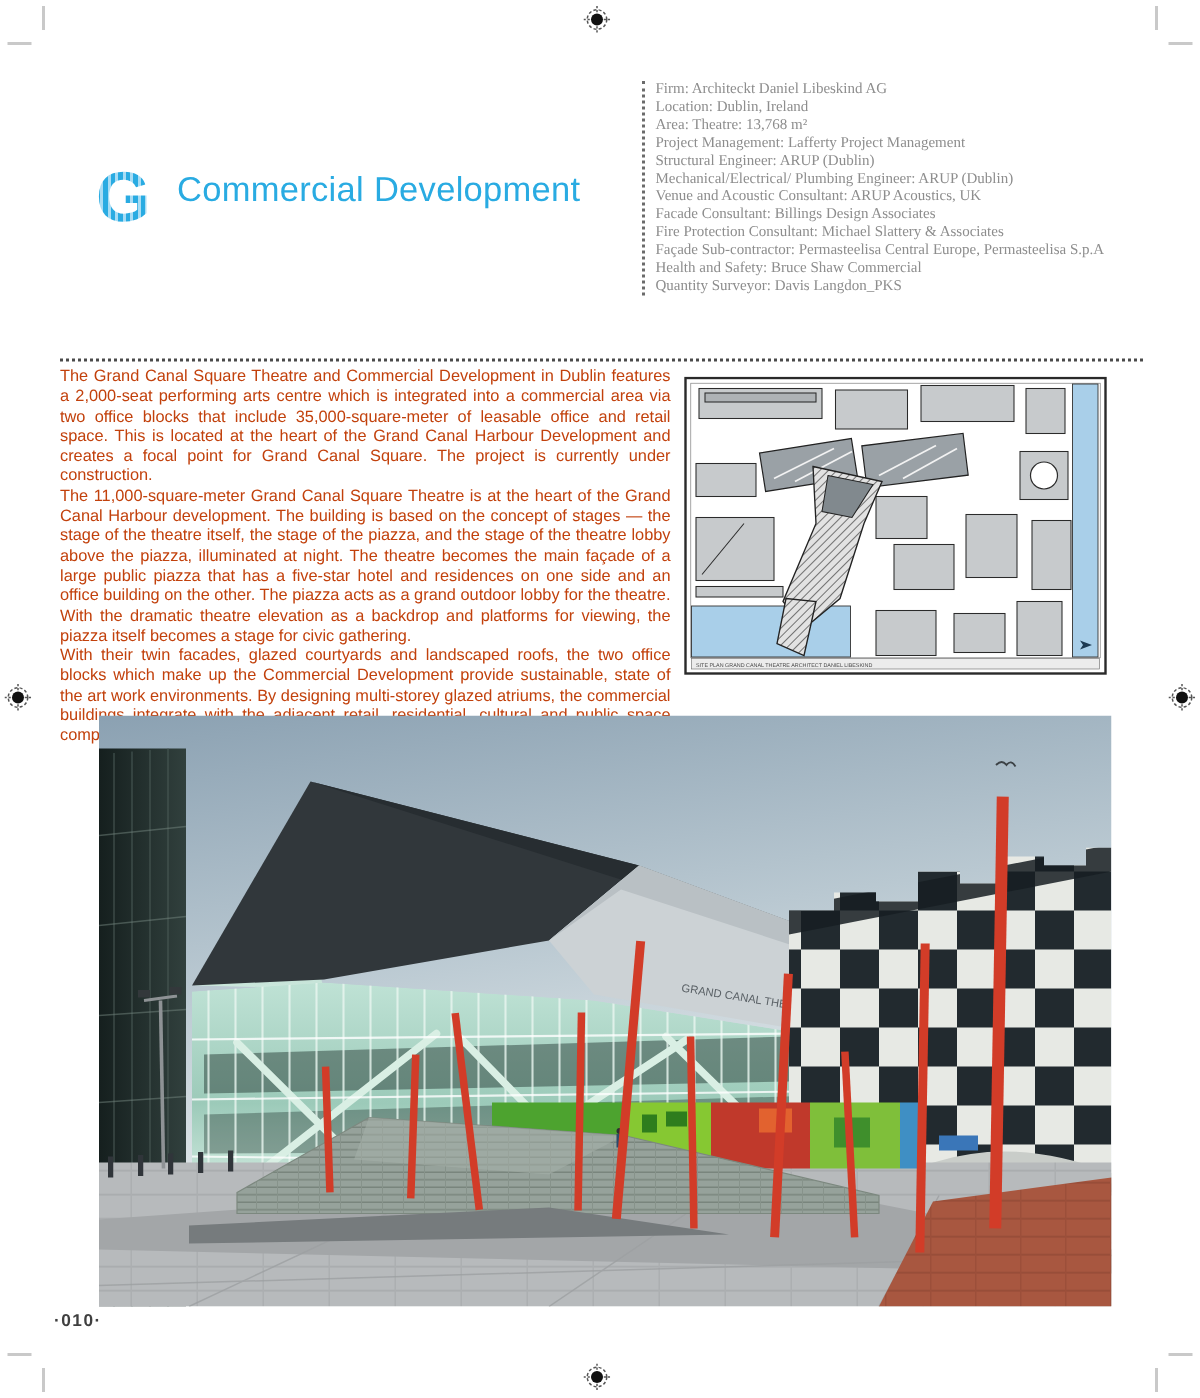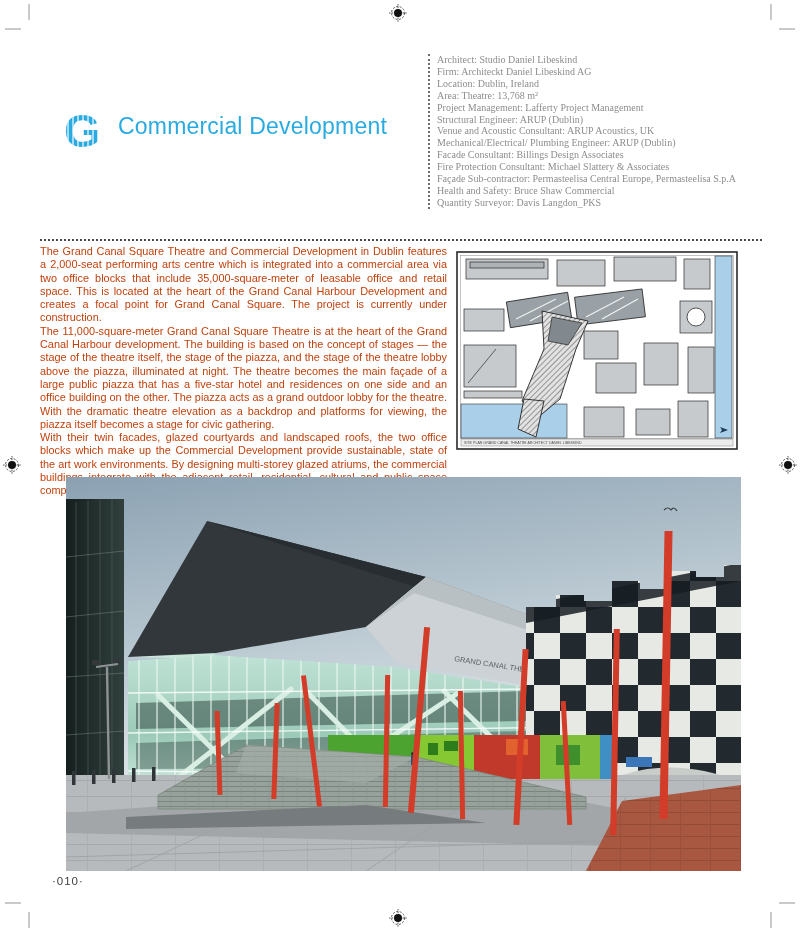--- a/index.html
+++ b/index.html
@@ -22,21 +22,21 @@
   
   #dotted-rule{position:absolute;left:40px;top:239px;width:722px;border-top:2px dotted #4a4a4a;}
   
   #body-text{position:absolute;left:40px;top:245px;width:407px;color:#c2410c;}
   #body-text p{margin:0;font-size:10.9px;line-height:13.3px;text-align:justify;}
   
   #site-plan{position:absolute;left:456px;top:251px;width:282px;height:199px;}
   
   #photo{position:absolute;left:66px;top:477px;width:675px;height:394px;}
   
-  #page-number{position:absolute;left:52px;top:875px;font-size:11.5px;letter-spacing:1px;color:#3f3f3f;}
+  #page-number{position:absolute;left:36px;top:875px;font-size:11.5px;letter-spacing:1px;color:#3f3f3f;font-weight:bold;}
 </style>
 </head>
 <body>
 
 <div id="page">
 
   <div class="cropmark" style="left:28px;top:4px;width:2px;height:16px;"></div>
   <div class="cropmark" style="left:5px;top:28px;width:16px;height:2px;"></div>
   <div class="cropmark" style="left:770px;top:4px;width:2px;height:16px;"></div>
   <div class="cropmark" style="left:779px;top:28px;width:16px;height:2px;"></div>
@@ -69,28 +69,27 @@
     <circle cx="9" cy="9" r="6.5" fill="none" stroke="#555" stroke-width="1" stroke-dasharray="2 1.5"></circle>
     <circle cx="9" cy="9" r="4" fill="#111"></circle>
   </svg>
 
   <div id="title-block">
     <span id="dropcap">G</span>
     <div class="title-line title-line2">Commercial Development</div>
   </div>
 
   <div id="credits">
-    <div class="credit-line">Architect: Studio Daniel Libeskind</div>
     <div class="credit-line">Firm: Architeckt Daniel Libeskind AG</div>
     <div class="credit-line">Location: Dublin, Ireland</div>
     <div class="credit-line">Area: Theatre: 13,768 m²</div>
     <div class="credit-line">Project Management: Lafferty Project Management</div>
     <div class="credit-line">Structural Engineer: ARUP (Dublin)</div>
+    <div class="credit-line">Mechanical/Electrical/ Plumbing Engineer: ARUP (Dublin)</div>
     <div class="credit-line">Venue and Acoustic Consultant: ARUP Acoustics, UK</div>
-    <div class="credit-line">Mechanical/Electrical/ Plumbing Engineer: ARUP (Dublin)</div>
     <div class="credit-line">Facade Consultant: Billings Design Associates</div>
     <div class="credit-line">Fire Protection Consultant: Michael Slattery &amp; Associates</div>
     <div class="credit-line">Façade Sub-contractor: Permasteelisa Central Europe, Permasteelisa S.p.A</div>
     <div class="credit-line">Health and Safety: Bruce Shaw Commercial</div>
     <div class="credit-line">Quantity Surveyor: Davis Langdon_PKS</div>
   </div>
 
   <div id="dotted-rule"></div>
 
   <div id="body-text">

